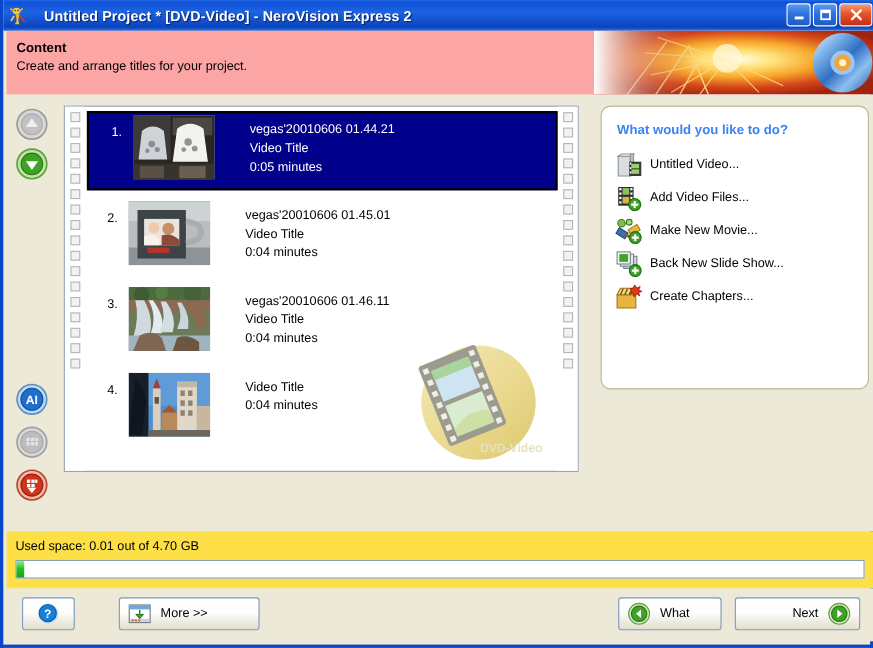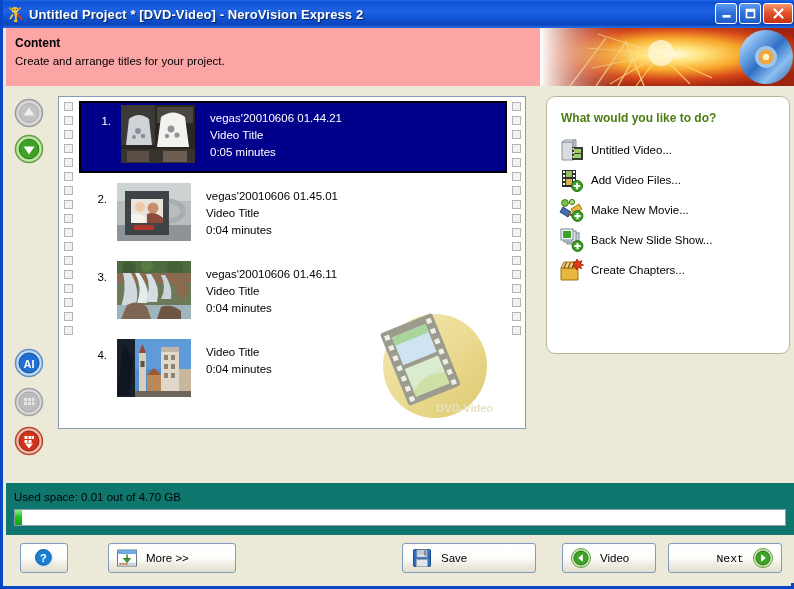--- a/index.html
+++ b/index.html
@@ -17,21 +17,21 @@
   
   .titlebar{
     position:absolute;left:0;top:0;width:794px;height:28px;
     background:linear-gradient(180deg,#1f6ae0 0%,#0f50d8 8%,#1e63e2 38%,#1356d6 60%,#0b44bd 88%,#2a6fe0 100%);
     display:flex;align-items:center;
   }
   .tb-icon{width:18px;height:18px;margin:0 4px 0 4px;position:relative;flex:none;}
   .tb-title{
     color:#fff;font-weight:bold;font-size:13px;
     text-shadow:1px 1px 1px rgba(0,0,0,.55);
-    white-space:nowrap;letter-spacing:.1px;
+    white-space:nowrap;letter-spacing:.1px;margin-left:11px;
   }
   .tb-btns{position:absolute;right:4px;top:3px;display:flex;gap:2px;}
   .tbb{
     width:22px;height:21px;border:1px solid #ffffff;border-radius:3px;
     box-sizing:border-box;display:flex;align-items:center;justify-content:center;
     background:linear-gradient(180deg,#5b9bf0 0%,#2f72dc 45%,#1f5cc4 100%);
     color:#fff;cursor:pointer;
   }
   .tbb.close{background:linear-gradient(180deg,#f79a74 0%,#e4542a 45%,#c62f14 100%);width:30px;}
   .tbb .g{display:block;}
@@ -70,38 +70,38 @@
   .items{position:absolute;left:18px;top:0;right:18px;bottom:0;overflow:hidden;}
   .item{
     position:relative;display:flex;align-items:flex-start;
     height:72px;padding:4px 4px 0 4px;box-sizing:border-box;cursor:pointer;
   }
   .item.sel{background:#00008b;border:2px solid #000;box-sizing:border-box;padding-top:2px;}
   .item .num{width:26px;text-align:right;font-size:11.5px;color:#000;padding-top:10px;flex:none;}
   .item.sel .num{color:#fff;}
   .thumb{width:74px;height:58px;margin-left:10px;flex:none;
     background:#888;overflow:hidden;position:relative;border:0;}
-  .meta{margin-left:15px;padding-top:5px;line-height:17px;font-size:11.5px;color:#000;}
+  .meta{margin-left:32px;padding-top:5px;line-height:17px;font-size:11.5px;color:#000;}
   .item.sel .meta{color:#fff;}
   
   .wm{position:absolute;right:28px;bottom:6px;width:132px;height:118px;pointer-events:none;}
   .wm-label{position:absolute;right:4px;bottom:8px;font-size:11px;font-weight:bold;color:#e8e2c0;}
   
   .panel{
     position:absolute;left:540px;top:10px;width:244px;height:258px;
     background:#fff;border:1px solid #b9b49a;border-radius:9px;box-sizing:border-box;
     box-shadow:0 1px 0 #ffffff inset;
   }
-  .panel h3{margin:0;padding:14px 0 0 14px;font-size:12px;font-weight:bold;color:#4d7c0f;}
+  .panel h3{margin:0;padding:14px 0 0 14px;font-size:12px;font-weight:bold;color:#3b82f6;}
   .tasks{margin-top:10px;}
   .task{display:flex;align-items:center;height:30px;padding-left:12px;cursor:pointer;}
   .task .ticon{width:26px;height:24px;flex:none;position:relative;margin-right:6px;}
   .task .tlabel{font-size:11.5px;color:#000;}
   
-  .status{position:absolute;left:3px;top:483px;width:788px;height:52px;background:#0f766e;}
+  .status{position:absolute;left:3px;top:483px;width:788px;height:52px;background:#fde047;}
   .used{position:absolute;left:8px;top:8px;font-size:11.5px;color:#000;}
   .bar{position:absolute;left:8px;top:26px;width:772px;height:17px;
     background:#fff;border:1px solid #8a9bb0;box-sizing:border-box;}
   .bar span{display:block;height:100%;
     background:linear-gradient(180deg,#8ef08e 0%,#22c322 45%,#16a016 100%);}
   
   .footer{position:absolute;left:3px;top:535px;width:788px;height:48px;background:#ece9d8;}
   .btn{
     position:absolute;height:30px;box-sizing:border-box;
     border:1px solid #7e9bbd;border-radius:3px;
@@ -578,47 +578,33 @@
               <rect x="3.5" y="16.2" width="2" height="1.6"></rect>
               <rect x="6.5" y="16.2" width="2" height="1.6"></rect>
               <rect x="9.5" y="16.2" width="2" height="1.6"></rect>
             </g>
           <path d="M11 7.5 v4 h3.5 L11 15.5 L7.5 11.5 H11z" fill="#3ea226" stroke="#1f6a12" stroke-width=".8"></path>
         </svg>
       </span>
       <span style="margin-left:8px;">More &gt;&gt;</span>
     </div>
 
-    <div class="btn" style="left:396px;top:8px;width:134px;padding-left:8px;">
-      <span class="ico">
-        <svg width="22" height="22" viewBox="0 0 22 22">
-          <rect x="2.5" y="2.5" width="17" height="17" rx="1" fill="#2f6fc0" stroke="#1d4c8c"></rect>
-          <rect x="6" y="3" width="10" height="7" fill="#e9eef4" stroke="#9aa6b2"></rect>
-          <g stroke="#9aa6b2">
-              <path d="M7 5 h8 M7 7 h8"></path>
-            </g>
-          <rect x="5.5" y="12.5" width="11" height="7" fill="#dfe6ee" stroke="#9aa6b2"></rect>
-          <rect x="13" y="3.5" width="2.4" height="5" fill="#7e8b99"></rect>
-        </svg>
-      </span>
-      <span style="margin-left:8px;">Save</span>
-    </div>
 
     <div class="btn" style="left:556px;top:8px;width:94px;padding-left:7px;">
       <span class="ico">
         <svg width="22" height="22" viewBox="0 0 22 22">
           <circle cx="11" cy="11" r="9.5" fill="#cfe8bd" stroke="#5ea13c"></circle>
           <circle cx="11" cy="11" r="7" fill="#3ea226" stroke="#2c7a18"></circle>
           <path d="M12.8 7.2 L8.2 11 L12.8 14.8 Z" fill="#fff"></path>
         </svg>
       </span>
-      <span style="margin-left:8px;">Video</span>
-    </div>
-
-    <div class="btn" style="left:662px;top:8px;width:114px;padding-right:7px;justify-content:flex-end;font-family:Liberation Mono, monospace;">
+      <span style="margin-left:8px;">What</span>
+    </div>
+
+    <div class="btn" style="left:662px;top:8px;width:114px;padding-right:7px;justify-content:flex-end;">
       <span style="margin-right:8px;">Next</span>
       <span class="ico">
         <svg width="22" height="22" viewBox="0 0 22 22">
           <circle cx="11" cy="11" r="9.5" fill="#cfe8bd" stroke="#5ea13c"></circle>
           <circle cx="11" cy="11" r="7" fill="#3ea226" stroke="#2c7a18"></circle>
           <path d="M9.2 7.2 L13.8 11 L9.2 14.8 Z" fill="#fff"></path>
         </svg>
       </span>
     </div>
   </div>

